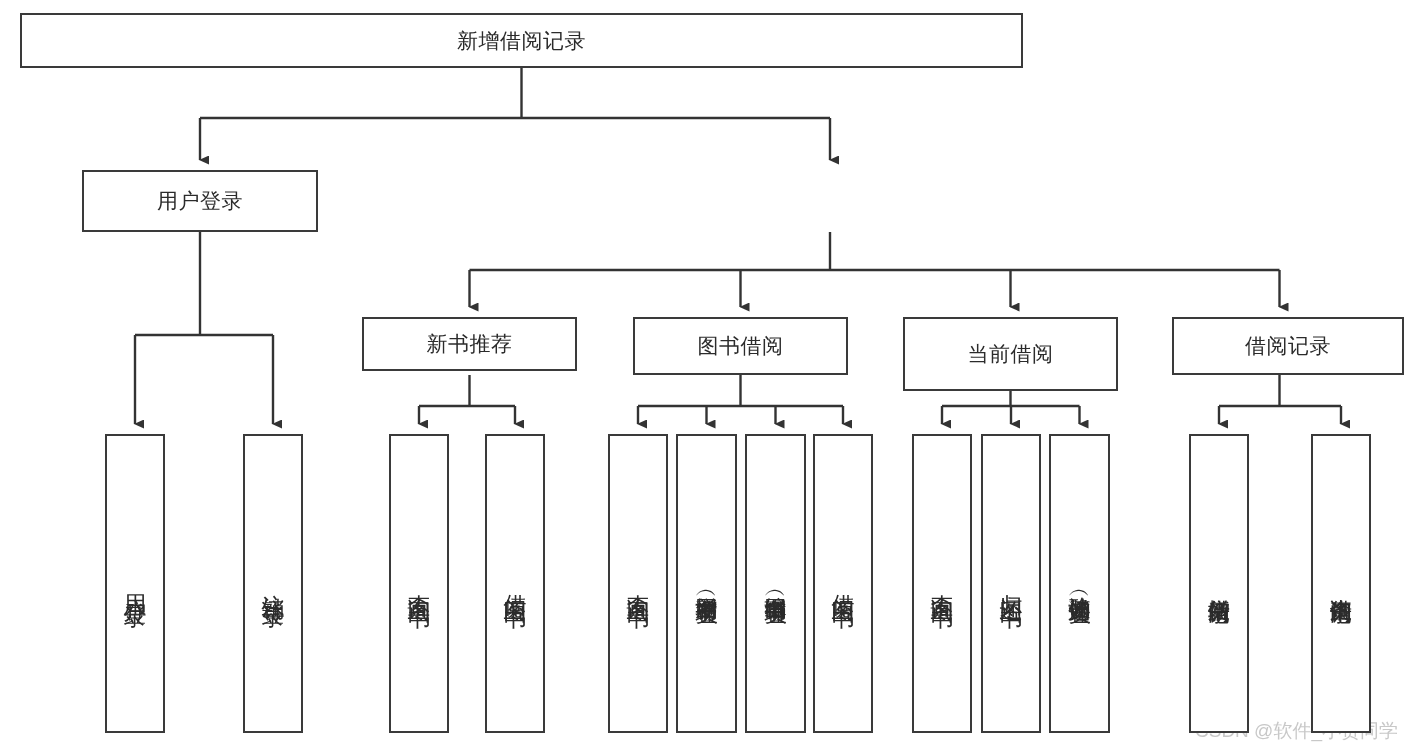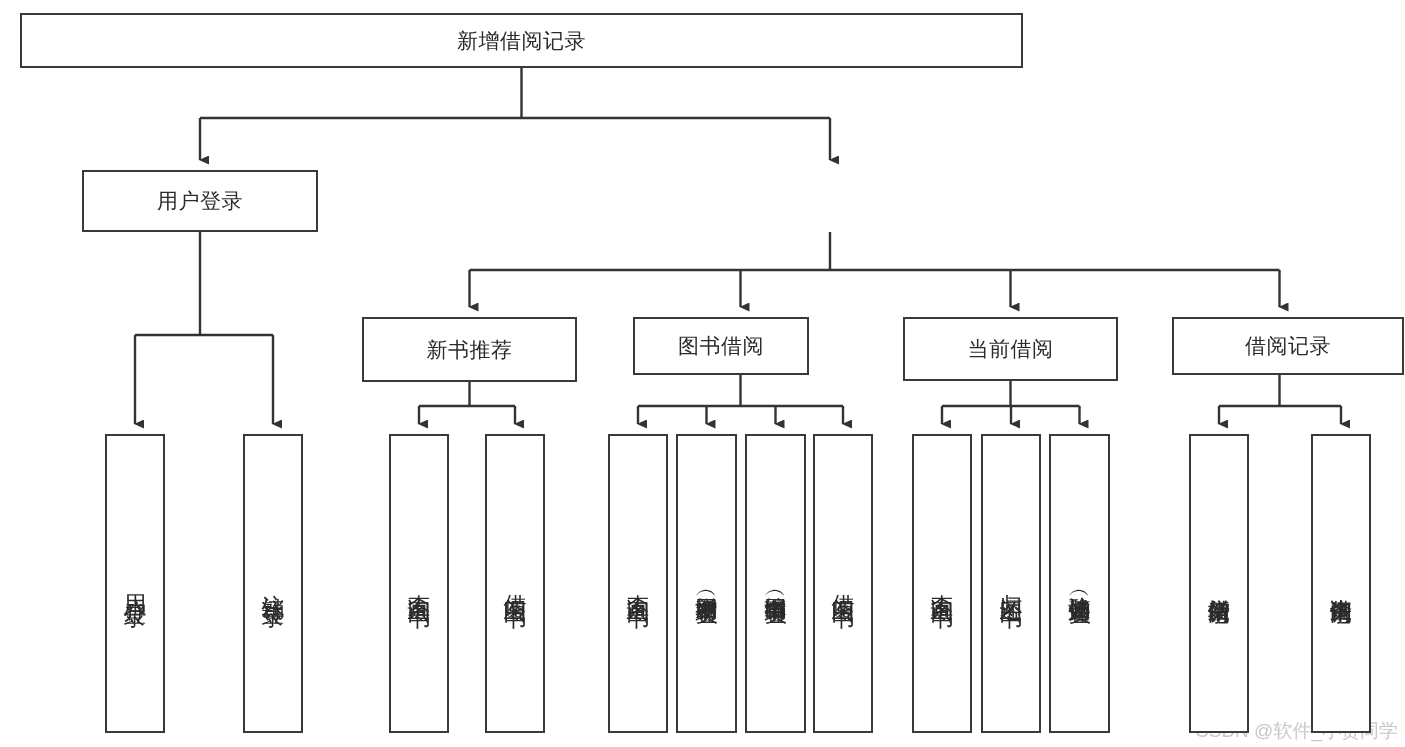--- a/index.html
+++ b/index.html
@@ -129,29 +129,29 @@
     <span class="node-label">新增借阅记录</span>
   </div>
 
   <div class="watermark" style="left: 1195px; top: 718px;">CSDN @软件_小贺同学</div>
 
     <div class="node horizontal level1" id="node-user-login" style="left: 82px; top: 170px; width: 236px; height: 62px;">
       <span class="node-label">用户登录</span>
     </div>
 
 
-    <div class="node horizontal level2" id="node-new-book-recommend" style="left: 362px; top: 317px; width: 215px; height: 65px;">
+    <div class="node horizontal level2" id="node-new-book-recommend" style="left: 362px; top: 317px; width: 215px; height: 54px;">
       <span class="node-label">新书推荐</span>
     </div>
 
-    <div class="node horizontal level2" id="node-book-borrow" style="left: 633px; top: 317px; width: 176px; height: 58px;">
+    <div class="node horizontal level2" id="node-book-borrow" style="left: 633px; top: 317px; width: 215px; height: 58px;">
       <span class="node-label">图书借阅</span>
     </div>
 
-    <div class="node horizontal level2" id="node-current-borrow" style="left: 903px; top: 317px; width: 215px; height: 64px;">
+    <div class="node horizontal level2" id="node-current-borrow" style="left: 903px; top: 317px; width: 215px; height: 74px;">
       <span class="node-label">当前借阅</span>
     </div>
 
     <div class="node horizontal level2" id="node-borrow-record" style="left: 1172px; top: 317px; width: 232px; height: 58px;">
       <span class="node-label">借阅记录</span>
     </div>
 
     <div class="node vertical leaf" id="node-leaf-user-login" style="left: 105px; top: 434px; width: 60px; height: 299px;">
       <span class="node-label">用户登录</span>
     </div>

